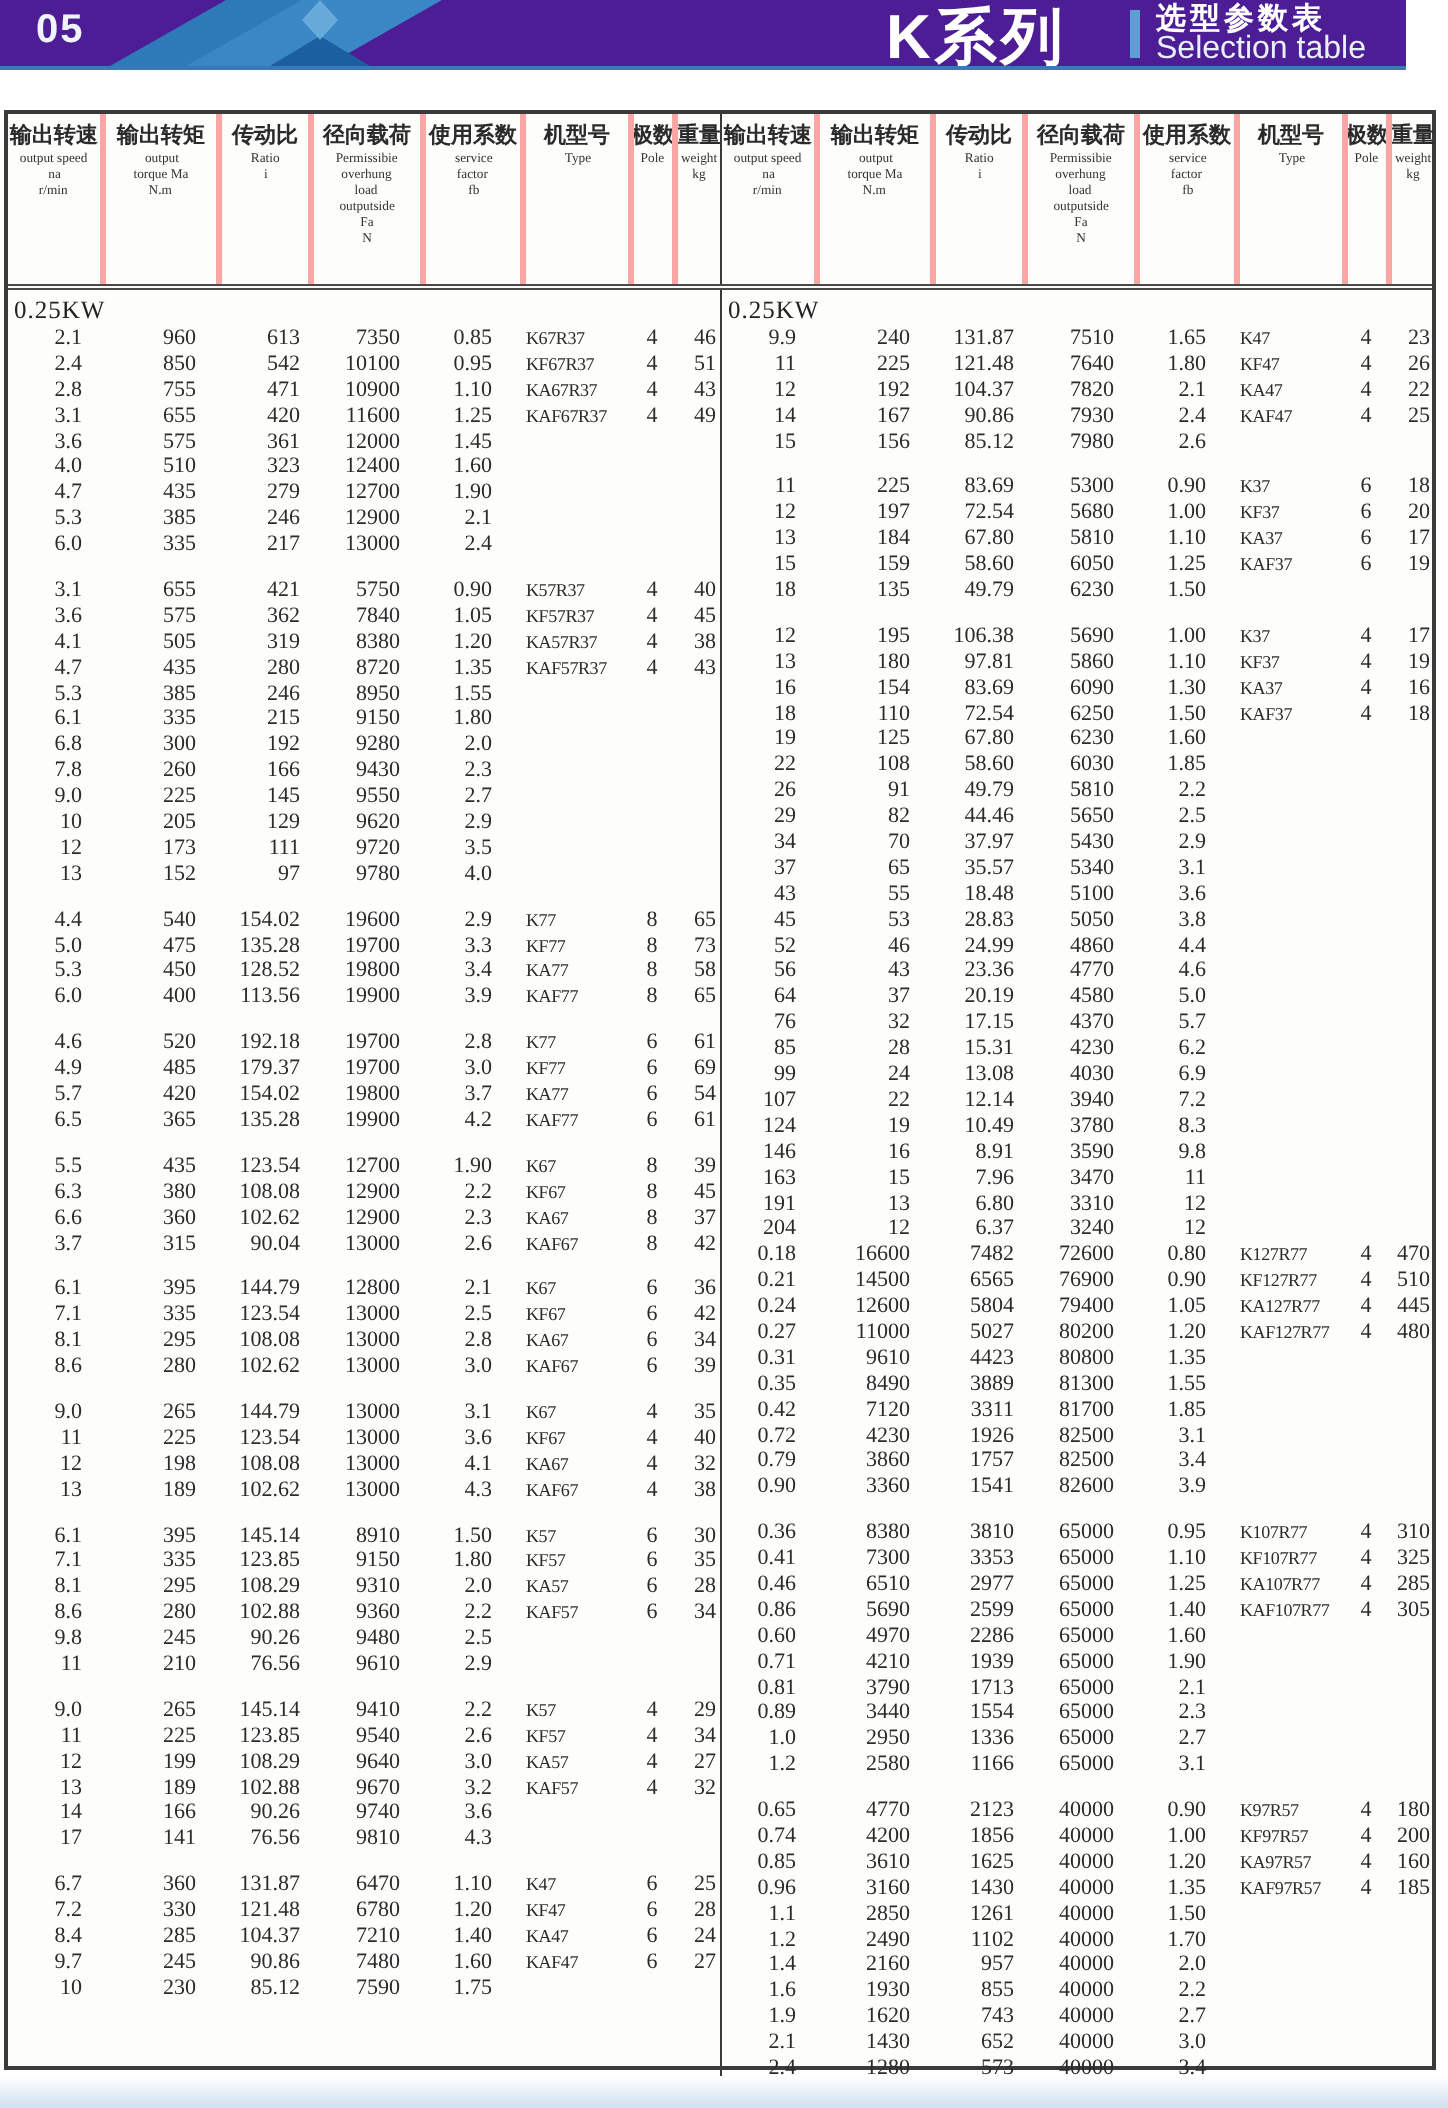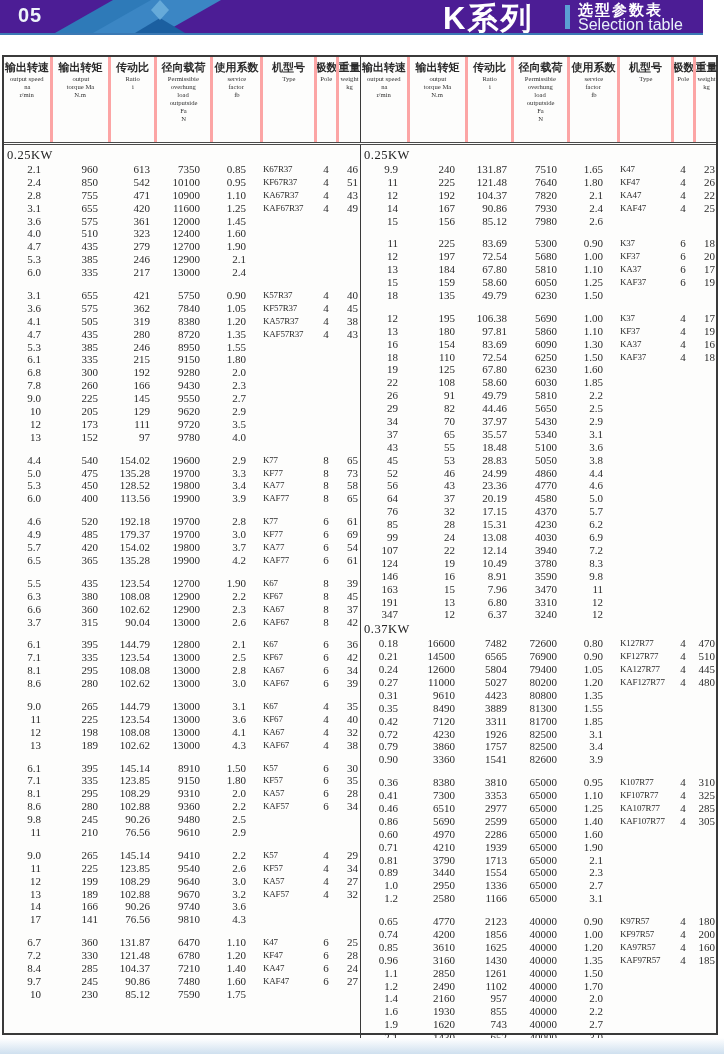--- a/index.html
+++ b/index.html
@@ -1089,30 +1089,29 @@
           <span class="c0">191</span>
           <span class="c1">13</span>
           <span class="c2">6.80</span>
           <span class="c3">3310</span>
           <span class="c4">12</span>
           <span class="c5"></span>
           <span class="c6"></span>
           <span class="c7"></span>
         </div>
         <div class="row">
-          <span class="c0">347</span>
+          <span class="c0">204</span>
           <span class="c1">12</span>
           <span class="c2">6.37</span>
           <span class="c3">3240</span>
           <span class="c4">12</span>
           <span class="c5"></span>
           <span class="c6"></span>
           <span class="c7"></span>
         </div>
-        <div class="section-label">0.37KW</div>
         <div class="row">
           <span class="c0">0.18</span>
           <span class="c1">16600</span>
           <span class="c2">7482</span>
           <span class="c3">72600</span>
           <span class="c4">0.80</span>
           <span class="c5">K127R77</span>
           <span class="c6">4</span>
           <span class="c7">470</span>
         </div>

